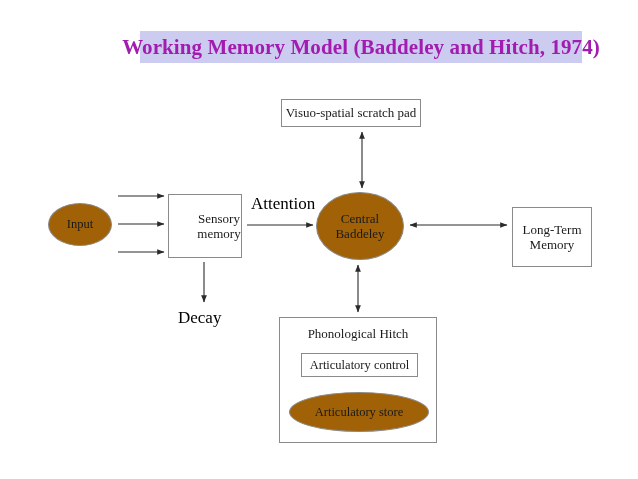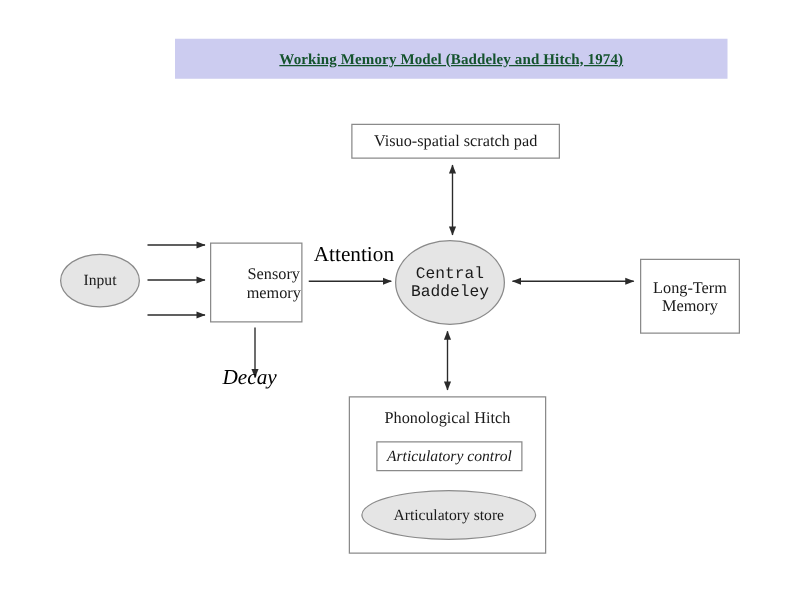--- a/index.html
+++ b/index.html
@@ -28,25 +28,24 @@
     width: 442px;
     height: 32px;
     background: #ccccf0;
     display: flex;
     align-items: center;
     justify-content: center;
   }
   .title-text {
     font-family: "Liberation Serif", "DejaVu Serif", serif;
     font-weight: bold;
-    font-size: 12px;
+    font-size: 21px;
     letter-spacing: 0.1px;
-    color: #14532d;
+    color: #a21caf;
     white-space: nowrap;
-    text-decoration: underline;
   }
 
   
   .node-box {
     position: absolute;
     box-sizing: border-box;
     border: 1px solid #8a8a8a;
     background: #ffffff;
     display: flex;
     align-items: center;
@@ -54,70 +53,69 @@
     text-align: center;
     line-height: 1.18;
     font-size: 13px;
     color: #1a1a1a;
   }
   .node-ellipse {
     position: absolute;
     box-sizing: border-box;
     border: 1px solid #8a8a8a;
     border-radius: 50%;
-    background: #e5e5e5;
+    background: #a16207;
     display: flex;
     align-items: center;
     justify-content: center;
     text-align: center;
     line-height: 1.18;
     font-size: 13px;
     color: #1a1a1a;
   }
   .node-label { display: block; }
 
   
-  #visuospatial-box { left: 281px; top: 99px;  width: 167px; height: 28px; }
+  #visuospatial-box { left: 281px; top: 99px;  width: 140px; height: 28px; }
   #input-ellipse    { left: 48px;  top: 203px; width: 64px;  height: 43px; font-size: 12.5px; }
   #sensory-box      { left: 168px; top: 194px; width: 74px;  height: 64px; padding-left: 28px; }
-  #central-ellipse  { left: 316px; top: 192px; width: 88px;  height: 68px; font-family: Liberation Mono, monospace; }
+  #central-ellipse  { left: 316px; top: 192px; width: 88px;  height: 68px; }
   #ltm-box          { left: 512px; top: 195px; width: 80px;  height: 60px; margin-top: 12px; }
 
   #phonological-loop-box {
     left: 279px; top: 317px; width: 158px; height: 126px;
     display: block;
     padding: 0;
   }
   #phonological-loop-title {
     position: absolute;
     left: 0; top: 8px;
     width: 100%;
     text-align: center;
     font-size: 13px;
   }
   #articulatory-box {
     left: 301px; top: 353px; width: 117px; height: 24px;
     font-size: 12.5px;
-    font-style: italic;
   }
   #phonological-store-ellipse {
     left: 289px; top: 392px; width: 140px; height: 40px;
     font-size: 12.5px;
   }
 
   
   .free-label {
     position: absolute;
     font-size: 17px;
     color: #000000;
     white-space: nowrap;
     text-align: right;
   }
   #attention-label { left: 251px; top: 194px; }
-  #decay-label     { left: 178px; top: 292px; font-style: italic; }
+  #decay-label     { left: 178px; top: 308px; }
 
   
   #arrow-layer {
     position: absolute;
     left: 0; top: 0;
     width: 638px; height: 479px;
     pointer-events: none;
   }
   #arrow-layer line { stroke: #2b2b2b; stroke-width: 1.1; }
 </style>

